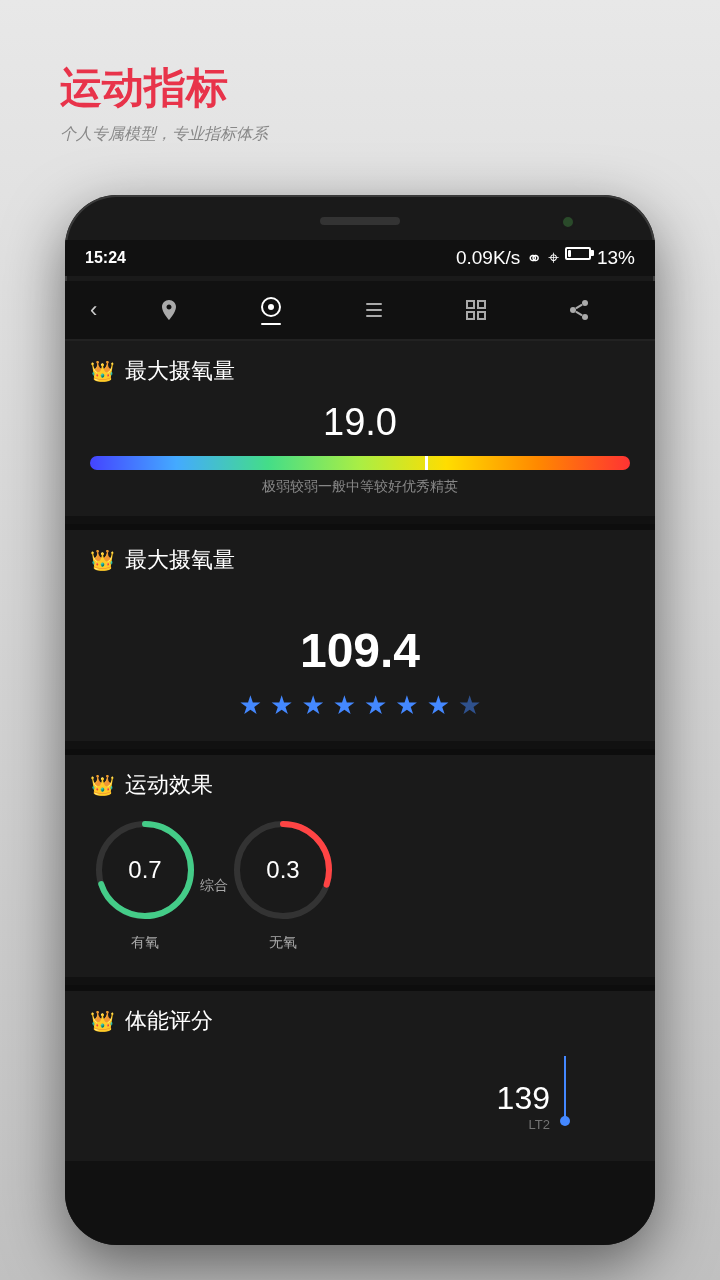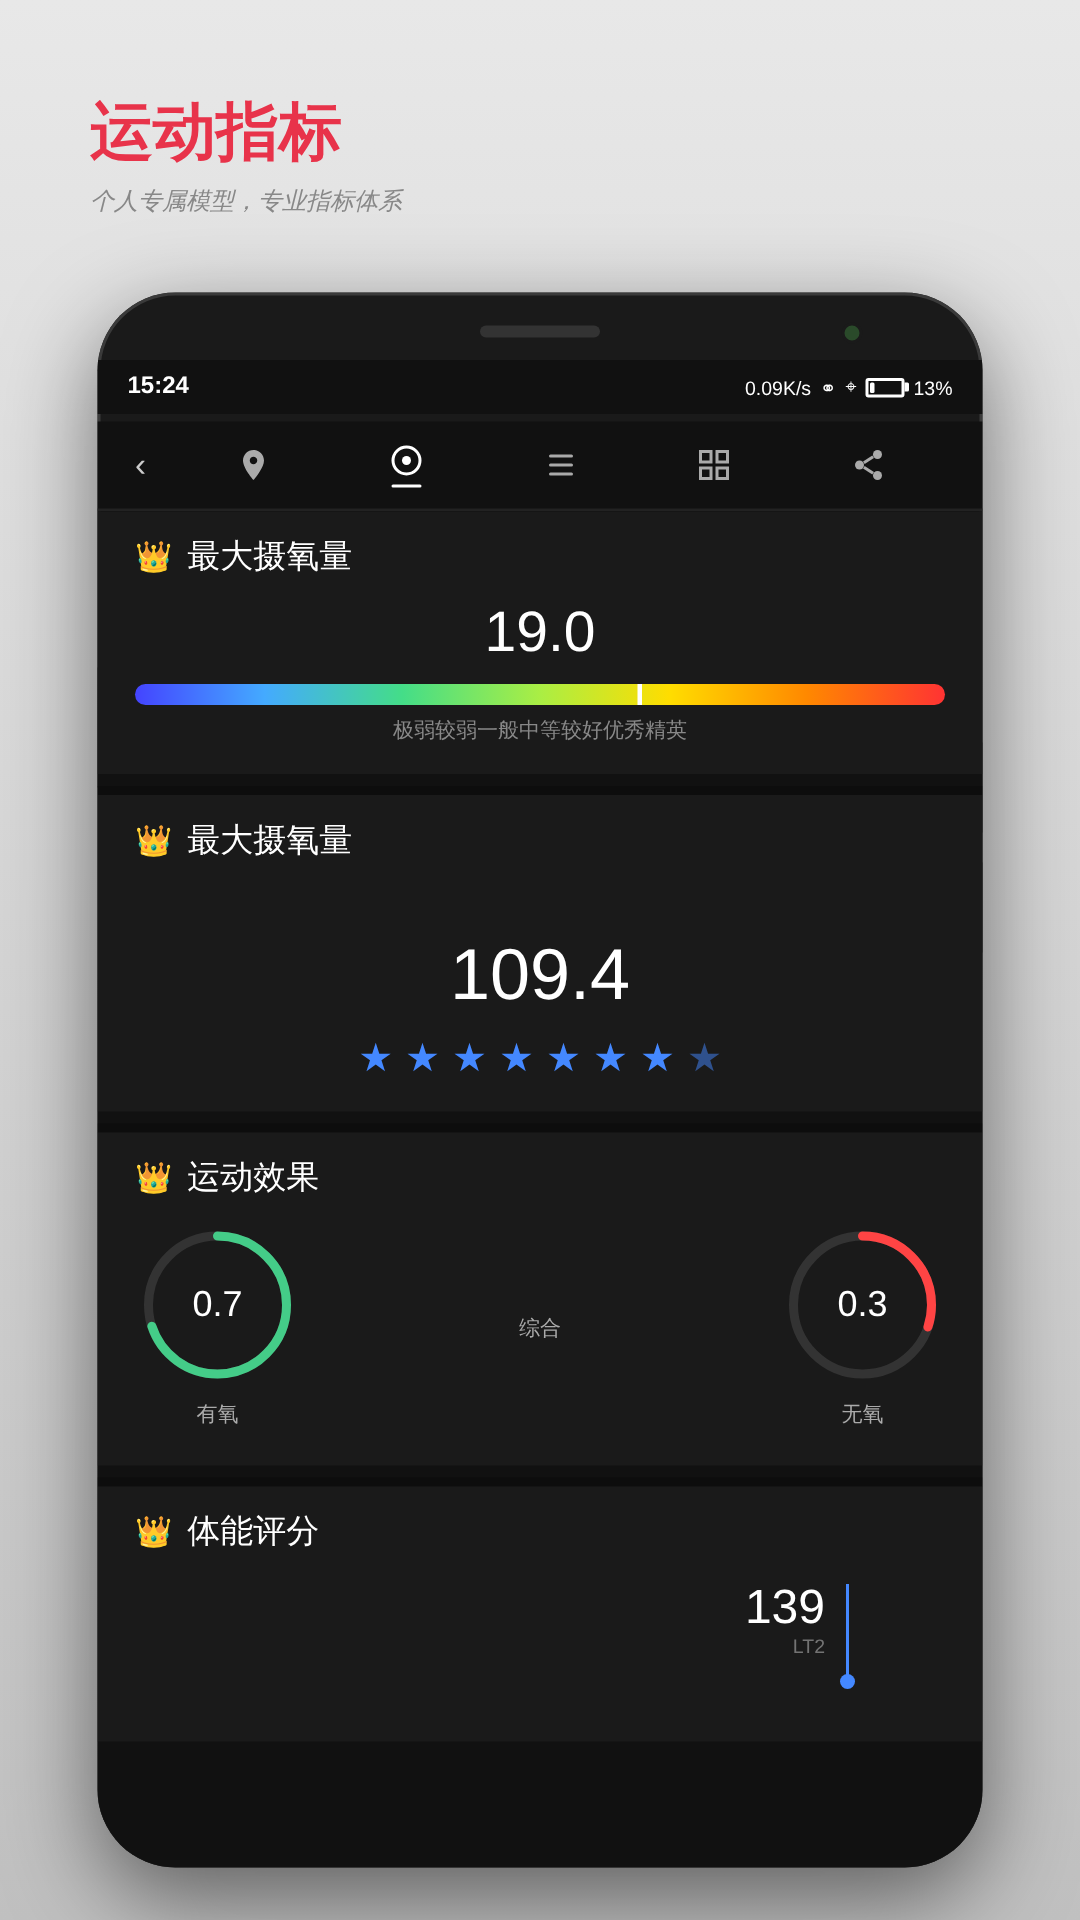--- a/index.html
+++ b/index.html
@@ -90,23 +90,22 @@
       color: #fff;
     }
 
     .status-time {
       font-weight: 600;
     }
 
     .status-right {
       margin-left: auto;
       display: flex;
-      align-items: center;
       gap: 6px;
-      font-size: 13px;
+      font-size: 19px;
     }
 
     .battery-icon {
       width: 26px;
       height: 13px;
       border: 2px solid #fff;
       border-radius: 2px;
       position: relative;
       display: inline-block;
     }
@@ -268,21 +267,21 @@
 
     
     .fitness-section {
       padding: 15px 25px 20px;
     }
 
     .fitness-score {
       text-align: center;
       font-size: 48px;
       color: #fff;
-      font-weight: 400;
+      font-weight: 700;
       margin-bottom: 12px;
       margin-top: 48px;
     }
 
     .stars-row {
       display: flex;
       justify-content: center;
       gap: 8px;
     }
 
@@ -296,21 +295,21 @@
       opacity: 0.5;
     }
 
     
     .effect-section {
       padding: 15px 25px 25px;
     }
 
     .effect-circles {
       display: flex;
-      justify-content: space-between;
+      justify-content: flex-start;
       align-items: center;
       margin-top: 10px;
     }
 
     .effect-circle-container {
       display: flex;
       flex-direction: column;
       align-items: center;
       gap: 5px;
     }
@@ -573,21 +572,21 @@
         <div class="section-header">
           <span class="crown-icon">👑</span>
           <span class="section-title">体能评分</span>
         </div>
         <div class="lactate-chart-area">
 
           <svg style="position:absolute; right:55px; bottom:0; width:40px; height:90px;" viewBox="0 0 40 90">
             <line x1="30" y1="5" x2="30" y2="70" stroke="#4488ff" stroke-width="2"></line>
             <circle cx="30" cy="70" r="5" fill="#4488ff"></circle>
           </svg>
-          <div style="position:absolute; bottom:36px; right:80px; text-align:right;">
+          <div style="position:absolute; bottom:9px; right:80px; text-align:right;">
             <div style="font-size:32px; color:#fff; font-weight:300;">139</div>
             <div style="font-size:13px; color:#737373;">LT2</div>
           </div>
         </div>
       </div>
 
     </div>
   </div>
 
 </div>

